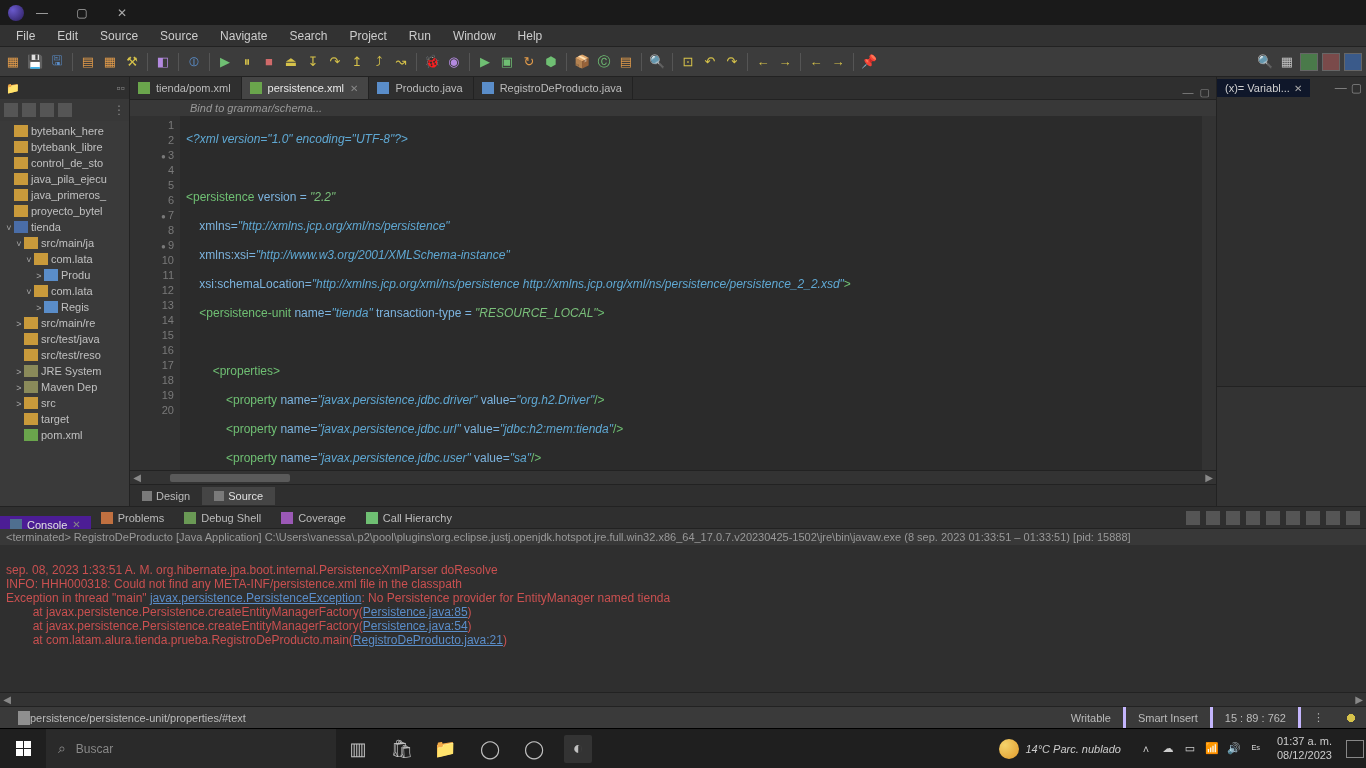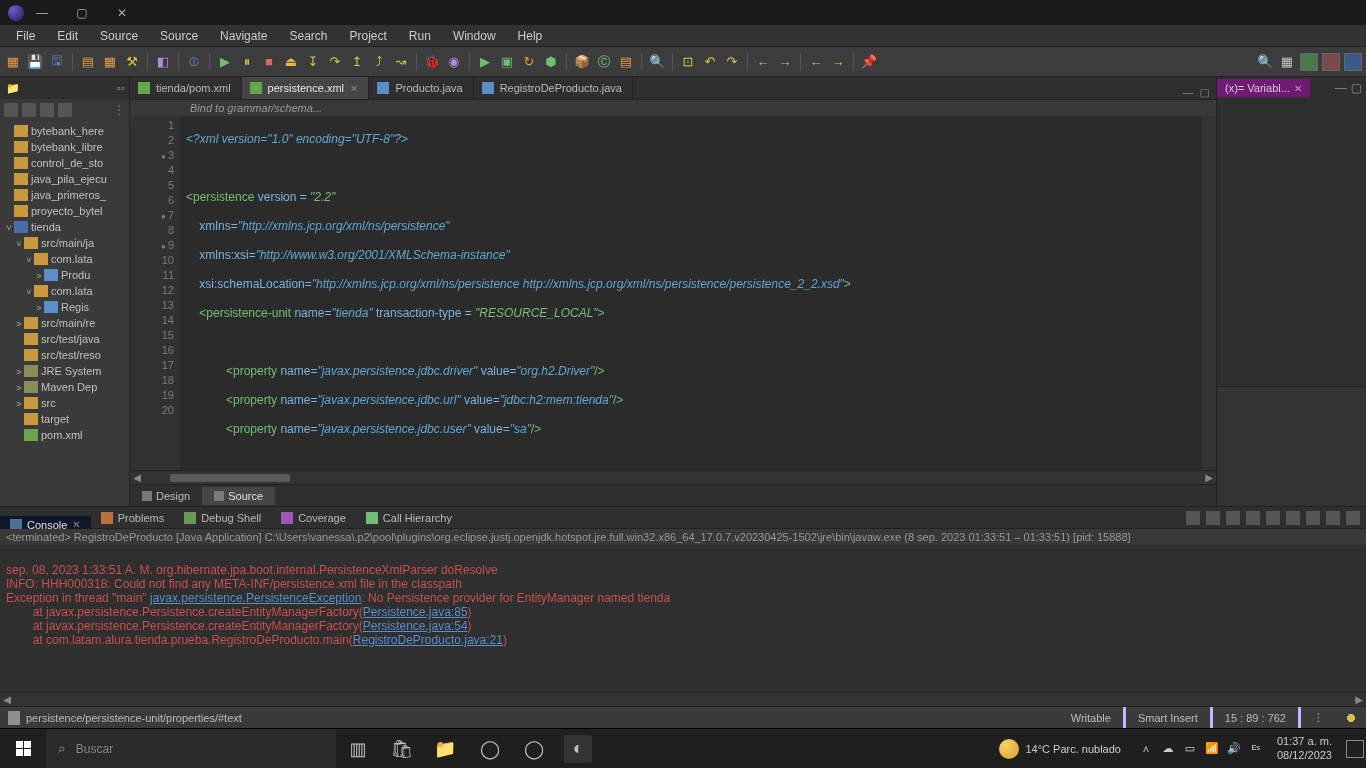--- a/index.html
+++ b/index.html
@@ -78,66 +78,66 @@
 .code-hscroll .ar.right { margin-left:auto; }
 
 .editor-bottom-tabs { height:22px; background:#2f2f2f; display:flex; align-items:center; border-top:1px solid #222;}
 .editor-bottom-tabs .bt { padding: 3px 12px; font-size:11px; color:#bbb; display:flex; align-items:center; gap:4px;}
 .editor-bottom-tabs .bt.active { background:#454545; color:#e0e0e0; }
 .editor-bottom-tabs .bti { width:10px; height:10px; background:#7a7a7a; }
 
 
 .vars-pane { width: 150px; background:#3a3a3a; border-left:1px solid #222; display:flex; flex-direction:column; }
 .vars-pane .vp-tabs { height:22px; background:#2f2f2f; display:flex; align-items:center; }
-.vars-pane .vp-tab { padding:3px 8px; font-size:11px; background:#701a75; color:#d0d0d0; display:flex; gap:4px; align-items:center;}
+.vars-pane .vp-tab { padding:3px 8px; font-size:11px; background:#0f172a; color:#d0d0d0; display:flex; gap:4px; align-items:center;}
 .vars-pane .vp-tab .cx { font-size:10px; color:#aaa;}
 .vars-pane .vp-tools { margin-left:auto; display:flex; gap:4px; padding-right:4px; color:#888;}
 .vars-pane .vp-body { flex:1; background:#2f2f2f; }
 .vars-pane .vp-split { height:120px; background:#333; border-top:1px solid #222;}
 
 
 .problems-pane { height: 200px; background:#2f2f2f; display:flex; flex-direction:column; border-top:1px solid #222; }
 .pp-tabs { height:22px; display:flex; align-items:center; background:#2f2f2f; border-bottom:1px solid #222;}
 .pp-tabs .ptab { padding:3px 10px; font-size:11px; color:#bbb; display:flex; gap:5px; align-items:center;}
-.pp-tabs .ptab.active { background:#0f172a; color:#e0e0e0;margin-top:14px; }
+.pp-tabs .ptab.active { background:#4c1d95; color:#e0e0e0;margin-top:14px; }
 .pp-tabs .pti { width:12px; height:12px; }
 .pp-tabs .pti.console { background:#4f6f8f; }
 .pp-tabs .pti.prob { background:#c07040; }
 .pp-tabs .pti.debug { background:#6a9955; }
 .pp-tabs .pti.cov { background:#9b59b6; }
 .pp-tabs .pti.call { background:#6fbf73; }
 .pp-tabs .ptools { margin-left:auto; display:flex; gap:6px; padding-right:6px;}
 .pp-tabs .ptools .pt-ic { width:14px; height:14px; background:#555; }
 .pp-status { padding:2px 6px; font-size:11px; color:#999; background:#383838; overflow:hidden; white-space:nowrap;}
 .console-out { flex:1; background:#2f2f2f; font-family: Consolas, monospace; font-size:12px; padding:4px 6px; white-space:pre; overflow:hidden; }
 .co-red { color:#c95050; }
 .co-link { color:#5a8dc9; text-decoration:underline; }
 .console-hscroll { height:14px; background:#333; border-top:1px solid #222; display:flex; align-items:center;}
 .console-hscroll .ar { width:14px; text-align:center; color:#888; font-size:10px;}
 .console-hscroll .ar.right { margin-left:auto; }
 
 
 .status-bar { height: 22px; background: #3a3a3a; display: flex; align-items: center; border-top: 1px solid #222; font-size:11px; color:#bbb;}
 .status-bar .sb-cell { padding: 0 12px; border-right: 3px solid #c4b5fd; height:100%; display:flex; align-items:center; }
-.status-bar .sb-path { flex: 0 0 660px; display:flex; align-items:center; gap:6px; padding-left:8px;}
+.status-bar .sb-path { flex: 0 0 660px; display:flex; align-items:center; padding-left:18px;}
 .status-bar .sb-path .doc-ic { width:12px; height:14px; background:#8f8f8f; }
 .status-bar .spacer { flex:1; }
 .status-bar .bulb { width:14px; height:14px; background: radial-gradient(circle, #d6c24a 40%, transparent 42%); margin: 0 8px;}
 
 
 .win-taskbar { height: 40px; background: #1f1f1f; display: flex; align-items: center; border-top: 1px solid #000; }
 .win-start { width: 46px; height:100%; display:flex; align-items:center; justify-content:center; }
 .win-logo { display:grid; grid-template-columns: 7px 7px; grid-template-rows: 7px 7px; gap:1px; }
 .win-logo span { background:#fff; }
 .win-search { flex: 0 0 290px; height:100%; background:#2a2a2a; display:flex; align-items:center; padding:0 12px; color:#888; gap:10px;}
 .win-search .mag { font-size:14px; }
 .app-ic { width:28px; height:28px; margin: 0 8px; display:flex; align-items:center; justify-content:center; font-size:18px;}
 .app-ic.box { background:#333; border-radius:2px; }
 .sys-tray { margin-left:auto; display:flex; align-items:center; height:100%; padding-right:2px; gap:8px; color:#ccc; font-size:11px;}
-.sys-tray .weather { display:flex; align-items:center; gap:6px; margin-right:10px;}
+.sys-tray .weather { display:flex; align-items:center; gap:6px; margin-right:10px;font-style:italic;}
 .sys-tray .weather .wic { width:20px; height:20px; border-radius:50%; background: radial-gradient(circle at 30% 30%, #f5d36b, #e09a2b); position:relative;}
 .sys-tray .tray-ic { width:14px; text-align:center; }
 .sys-tray .clock { text-align:left; line-height:1.2; margin: 0 6px;}
 .sys-tray .notif { width:18px; height:18px; border:1px solid #888; }
 
 
 .c-blue { color:#5a8dc9; }
 .c-yellow { color:#d6c24a; }
 .c-green { color:#6fbf73; }
 .c-orange { color:#e09a4a; }
@@ -400,20 +400,21 @@
         </div>
         <div class="code">
 <div class="cl"><span class="pi">&lt;?xml version="1.0" encoding="UTF-8"?&gt;</span></div>
 <div class="cl"></div>
 <div class="cl"><span class="tag">&lt;persistence</span><span class="attr"> version = </span><span class="strg">"2.2"</span></div>
 <div class="cl">    <span class="attr">xmlns=</span><span class="str">"http://xmlns.jcp.org/xml/ns/persistence"</span></div>
 <div class="cl">    <span class="attr">xmlns:xsi=</span><span class="str">"http://www.w3.org/2001/XMLSchema-instance"</span></div>
 <div class="cl">    <span class="attr">xsi:schemaLocation=</span><span class="str">"http://xmlns.jcp.org/xml/ns/persistence http://xmlns.jcp.org/xml/ns/persistence/persistence_2_2.xsd"</span><span class="tag">&gt;</span></div>
 <div class="cl">    <span class="tag">&lt;persistence-unit</span><span class="attr"> name=</span><span class="str">"tienda"</span><span class="attr"> transaction-type = </span><span class="strg">"RESOURCE_LOCAL"</span><span class="tag">&gt;</span></div>
 <div class="cl"></div>
+<div class="cl">        <span class="tag">&lt;properties&gt;</span></div>
 <div class="cl">            <span class="tag">&lt;property</span><span class="attr"> name=</span><span class="str">"javax.persistence.jdbc.driver"</span><span class="attr"> value=</span><span class="str">"org.h2.Driver"</span><span class="tag">/&gt;</span></div>
 <div class="cl">            <span class="tag">&lt;property</span><span class="attr"> name=</span><span class="str">"javax.persistence.jdbc.url"</span><span class="attr"> value=</span><span class="str">"jdbc:h2:mem:tienda"</span><span class="tag">/&gt;</span></div>
 <div class="cl">            <span class="tag">&lt;property</span><span class="attr"> name=</span><span class="str">"javax.persistence.jdbc.user"</span><span class="attr"> value=</span><span class="str">"sa"</span><span class="tag">/&gt;</span></div>
 
 
 
 
 
 
 

